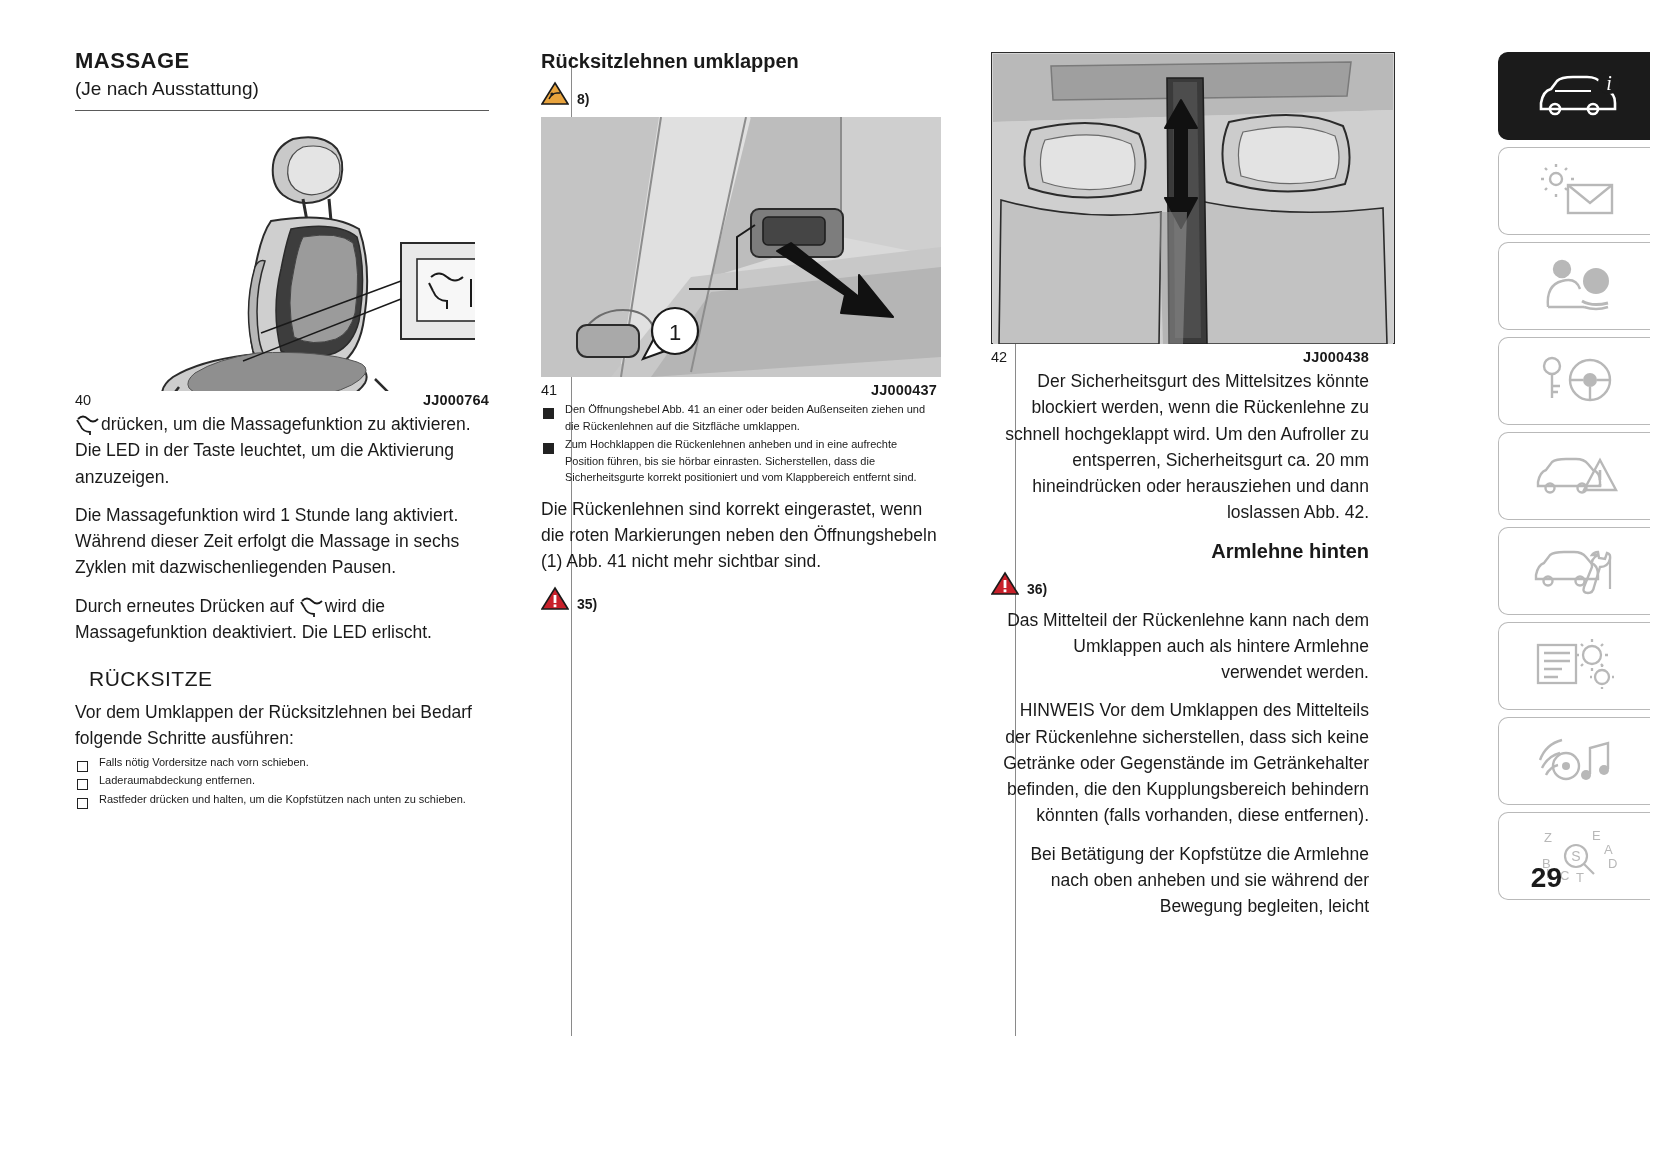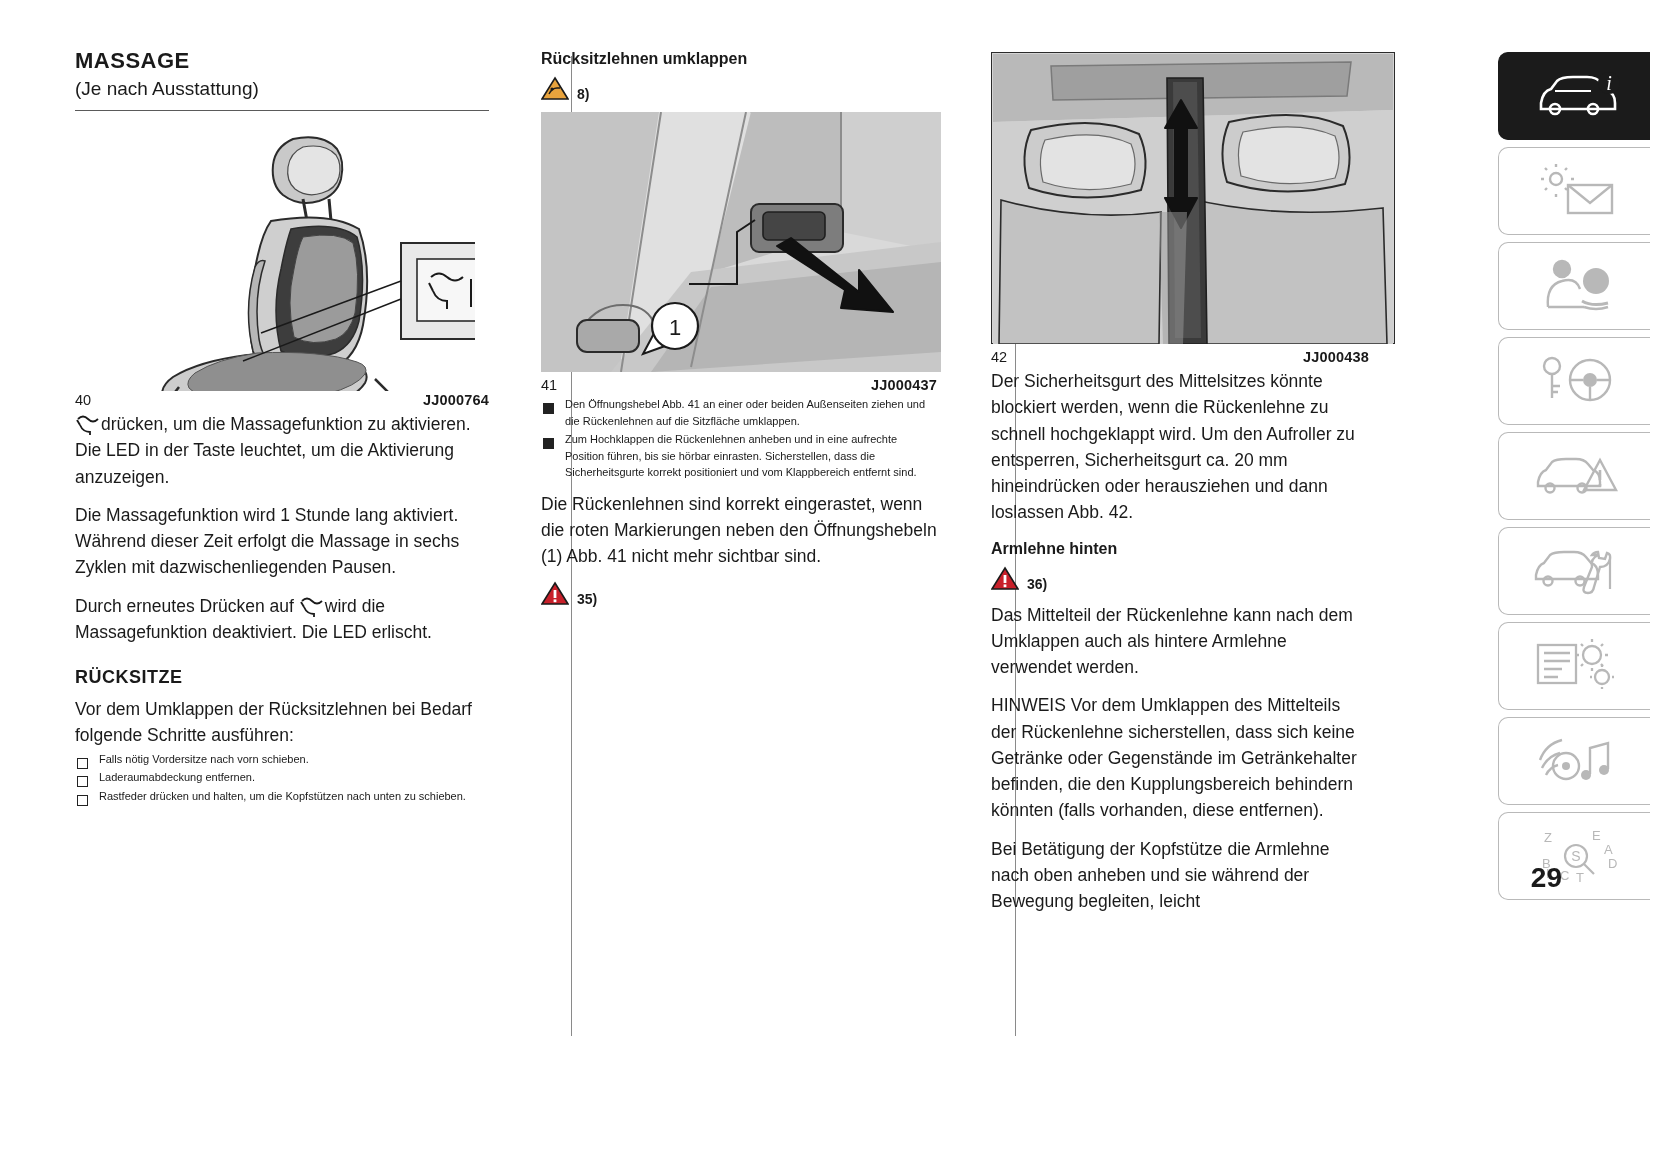--- a/index.html
+++ b/index.html
@@ -26,21 +26,21 @@
     height: 1000px;
     display: flex;
     flex-direction: row;
   }
   .col {
     position: relative;
     padding-right: 26px;
   }
   .col1 { width: 440px; }
   .col2 { width: 448px; padding-left: 26px; }
-  .col3 { width: 432px; padding-left: 28px; }
+  .col3 { width: 432px; padding-left: 28px; text-align: right; }
   .divider {
     position: absolute;
     top: 8px;
     width: 1px;
     height: 980px;
     background: #8a8a8a;
   }
   .divider.d1 { left: 496px; }
   .divider.d2 { left: 940px; }
 
@@ -53,29 +53,29 @@
   .subtitle {
     font-size: 19px;
     margin: 0 0 10px 0;
   }
   .rule {
     border: 0;
     border-top: 1px solid #5a5a5a;
     margin: 6px 0 10px 0;
   }
   h2.sub-head {
-    font-size: 16px;
+    font-size: 20px;
     font-weight: bold;
     margin: 14px 0 8px 0;
   }
   h2.sub-head-lg {
-    font-size: 18px;
-    font-weight: bold;
+    font-size: 21px;
+    font-weight: normal;
     letter-spacing: 0.5px;
-    margin: 22px 0 8px 0;
+    margin: 22px 0 8px 14px;
   }
   p {
     font-size: 17.5px;
     line-height: 1.5;
     margin: 0 0 12px 0;
   }
   p.tight { margin-bottom: 2px; }
   .bullet {
     font-size: 11px;
     line-height: 1.5;

